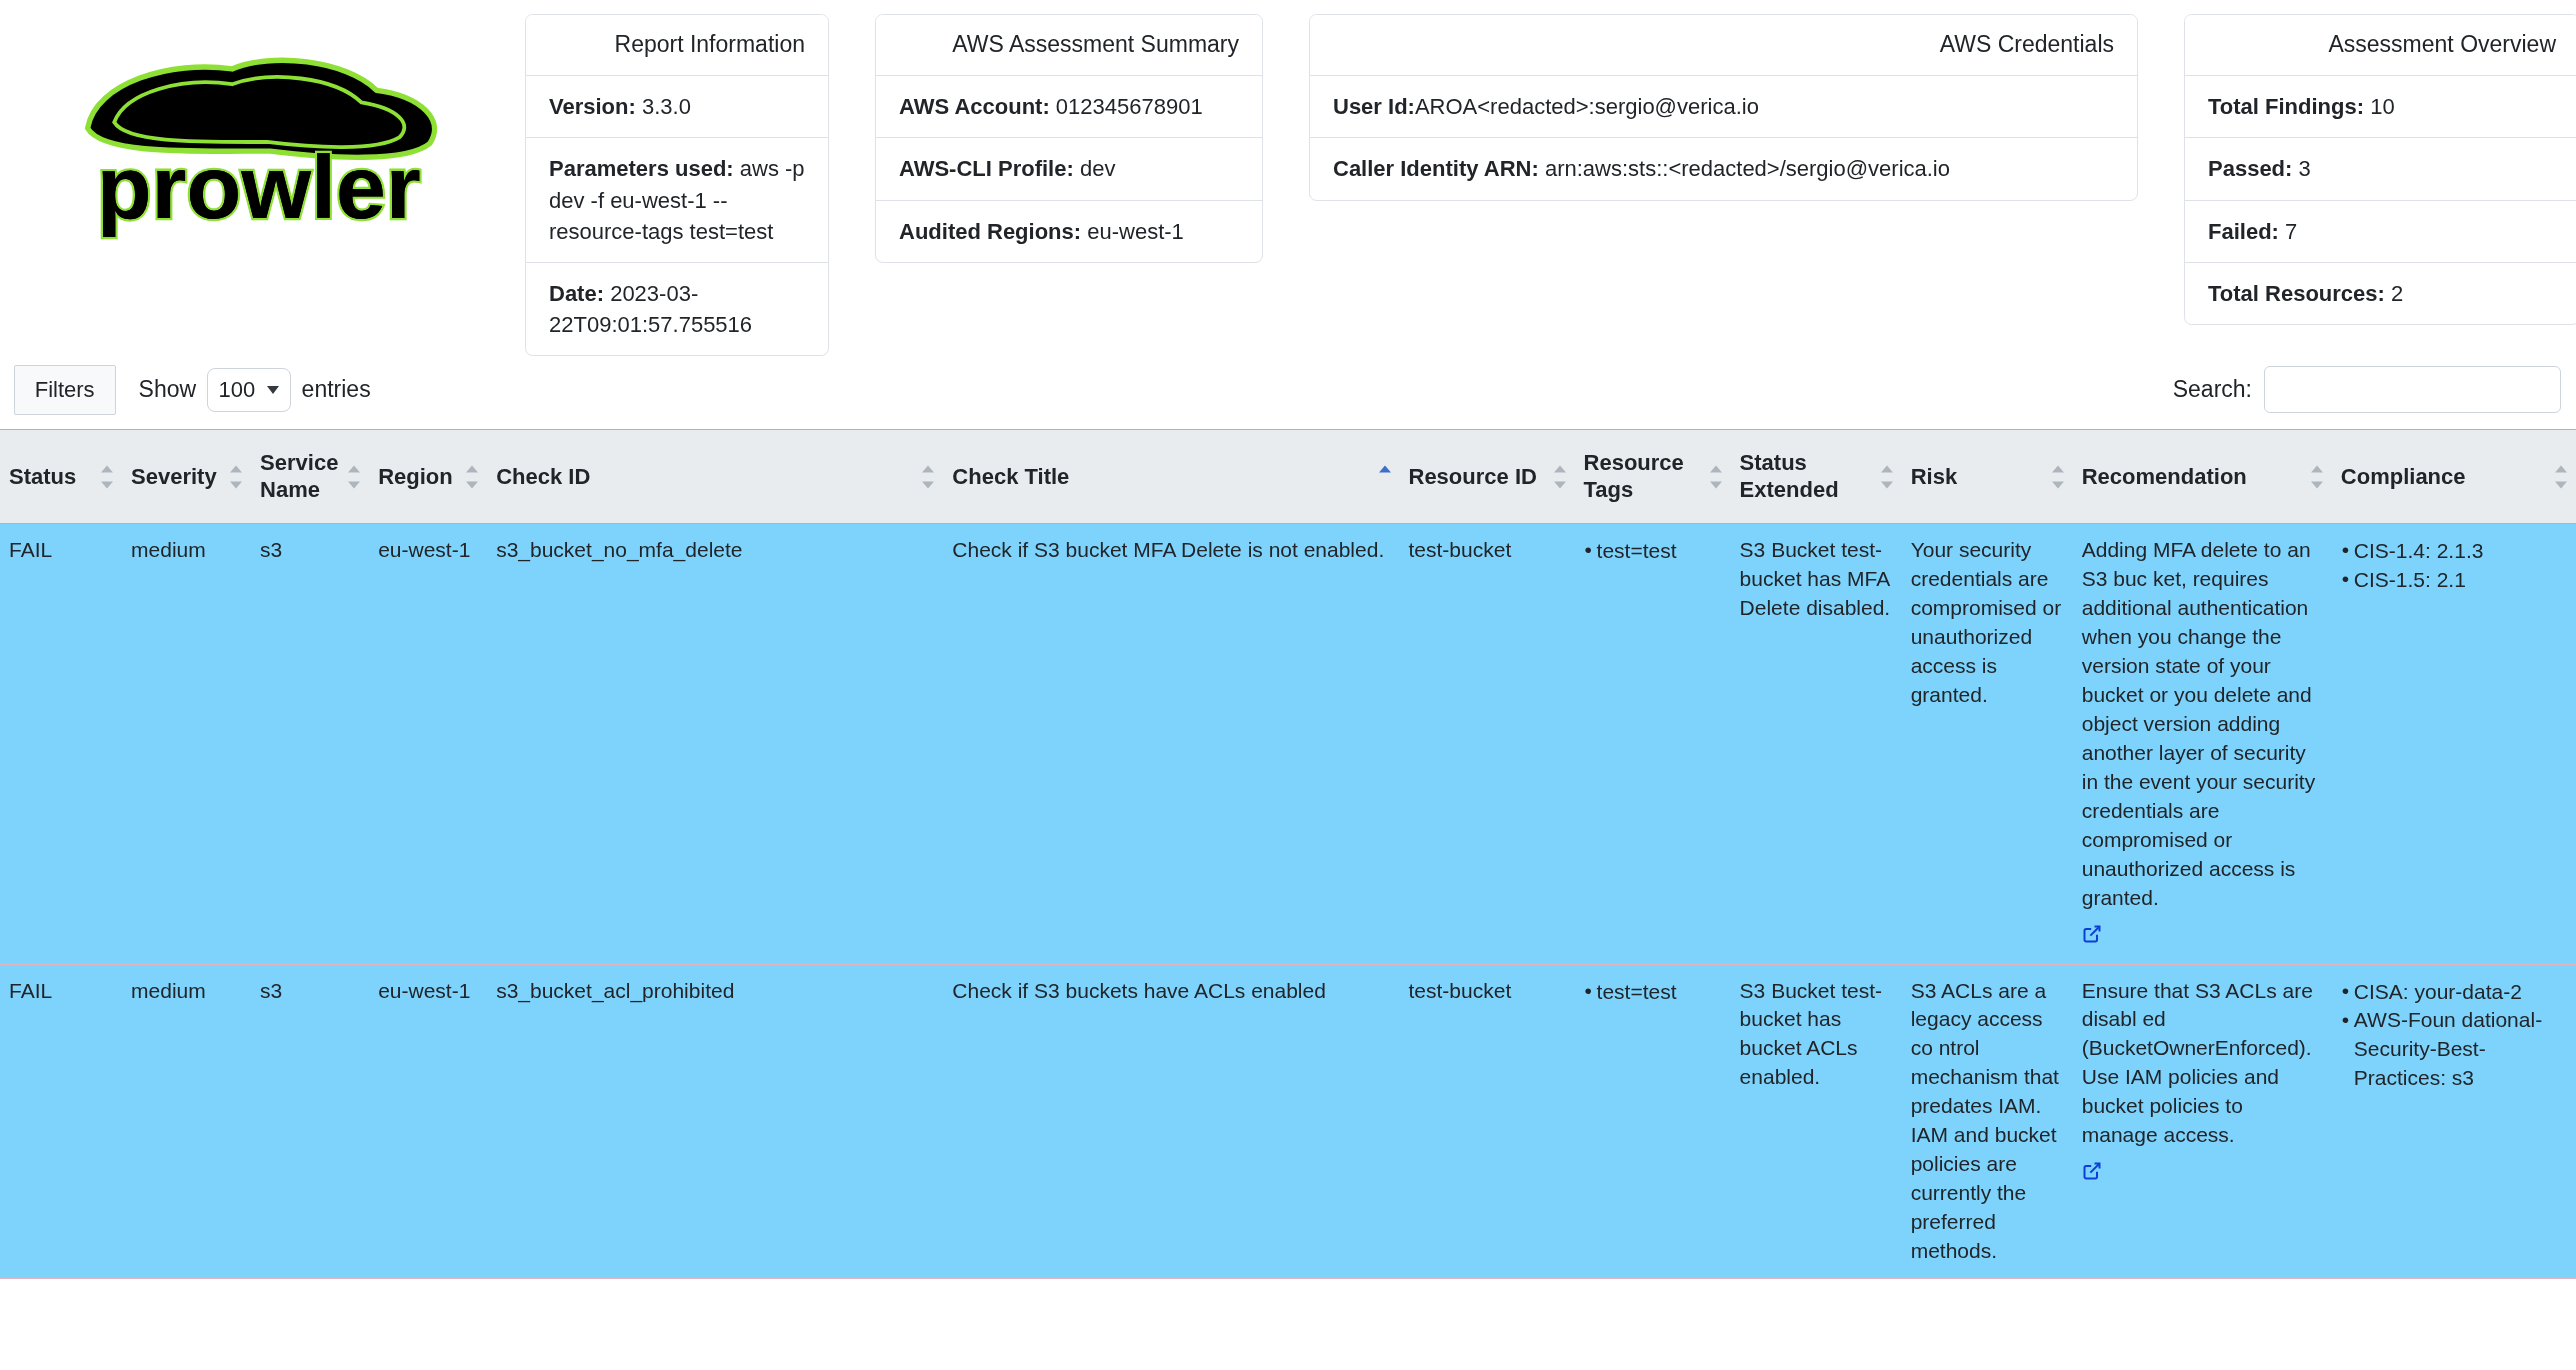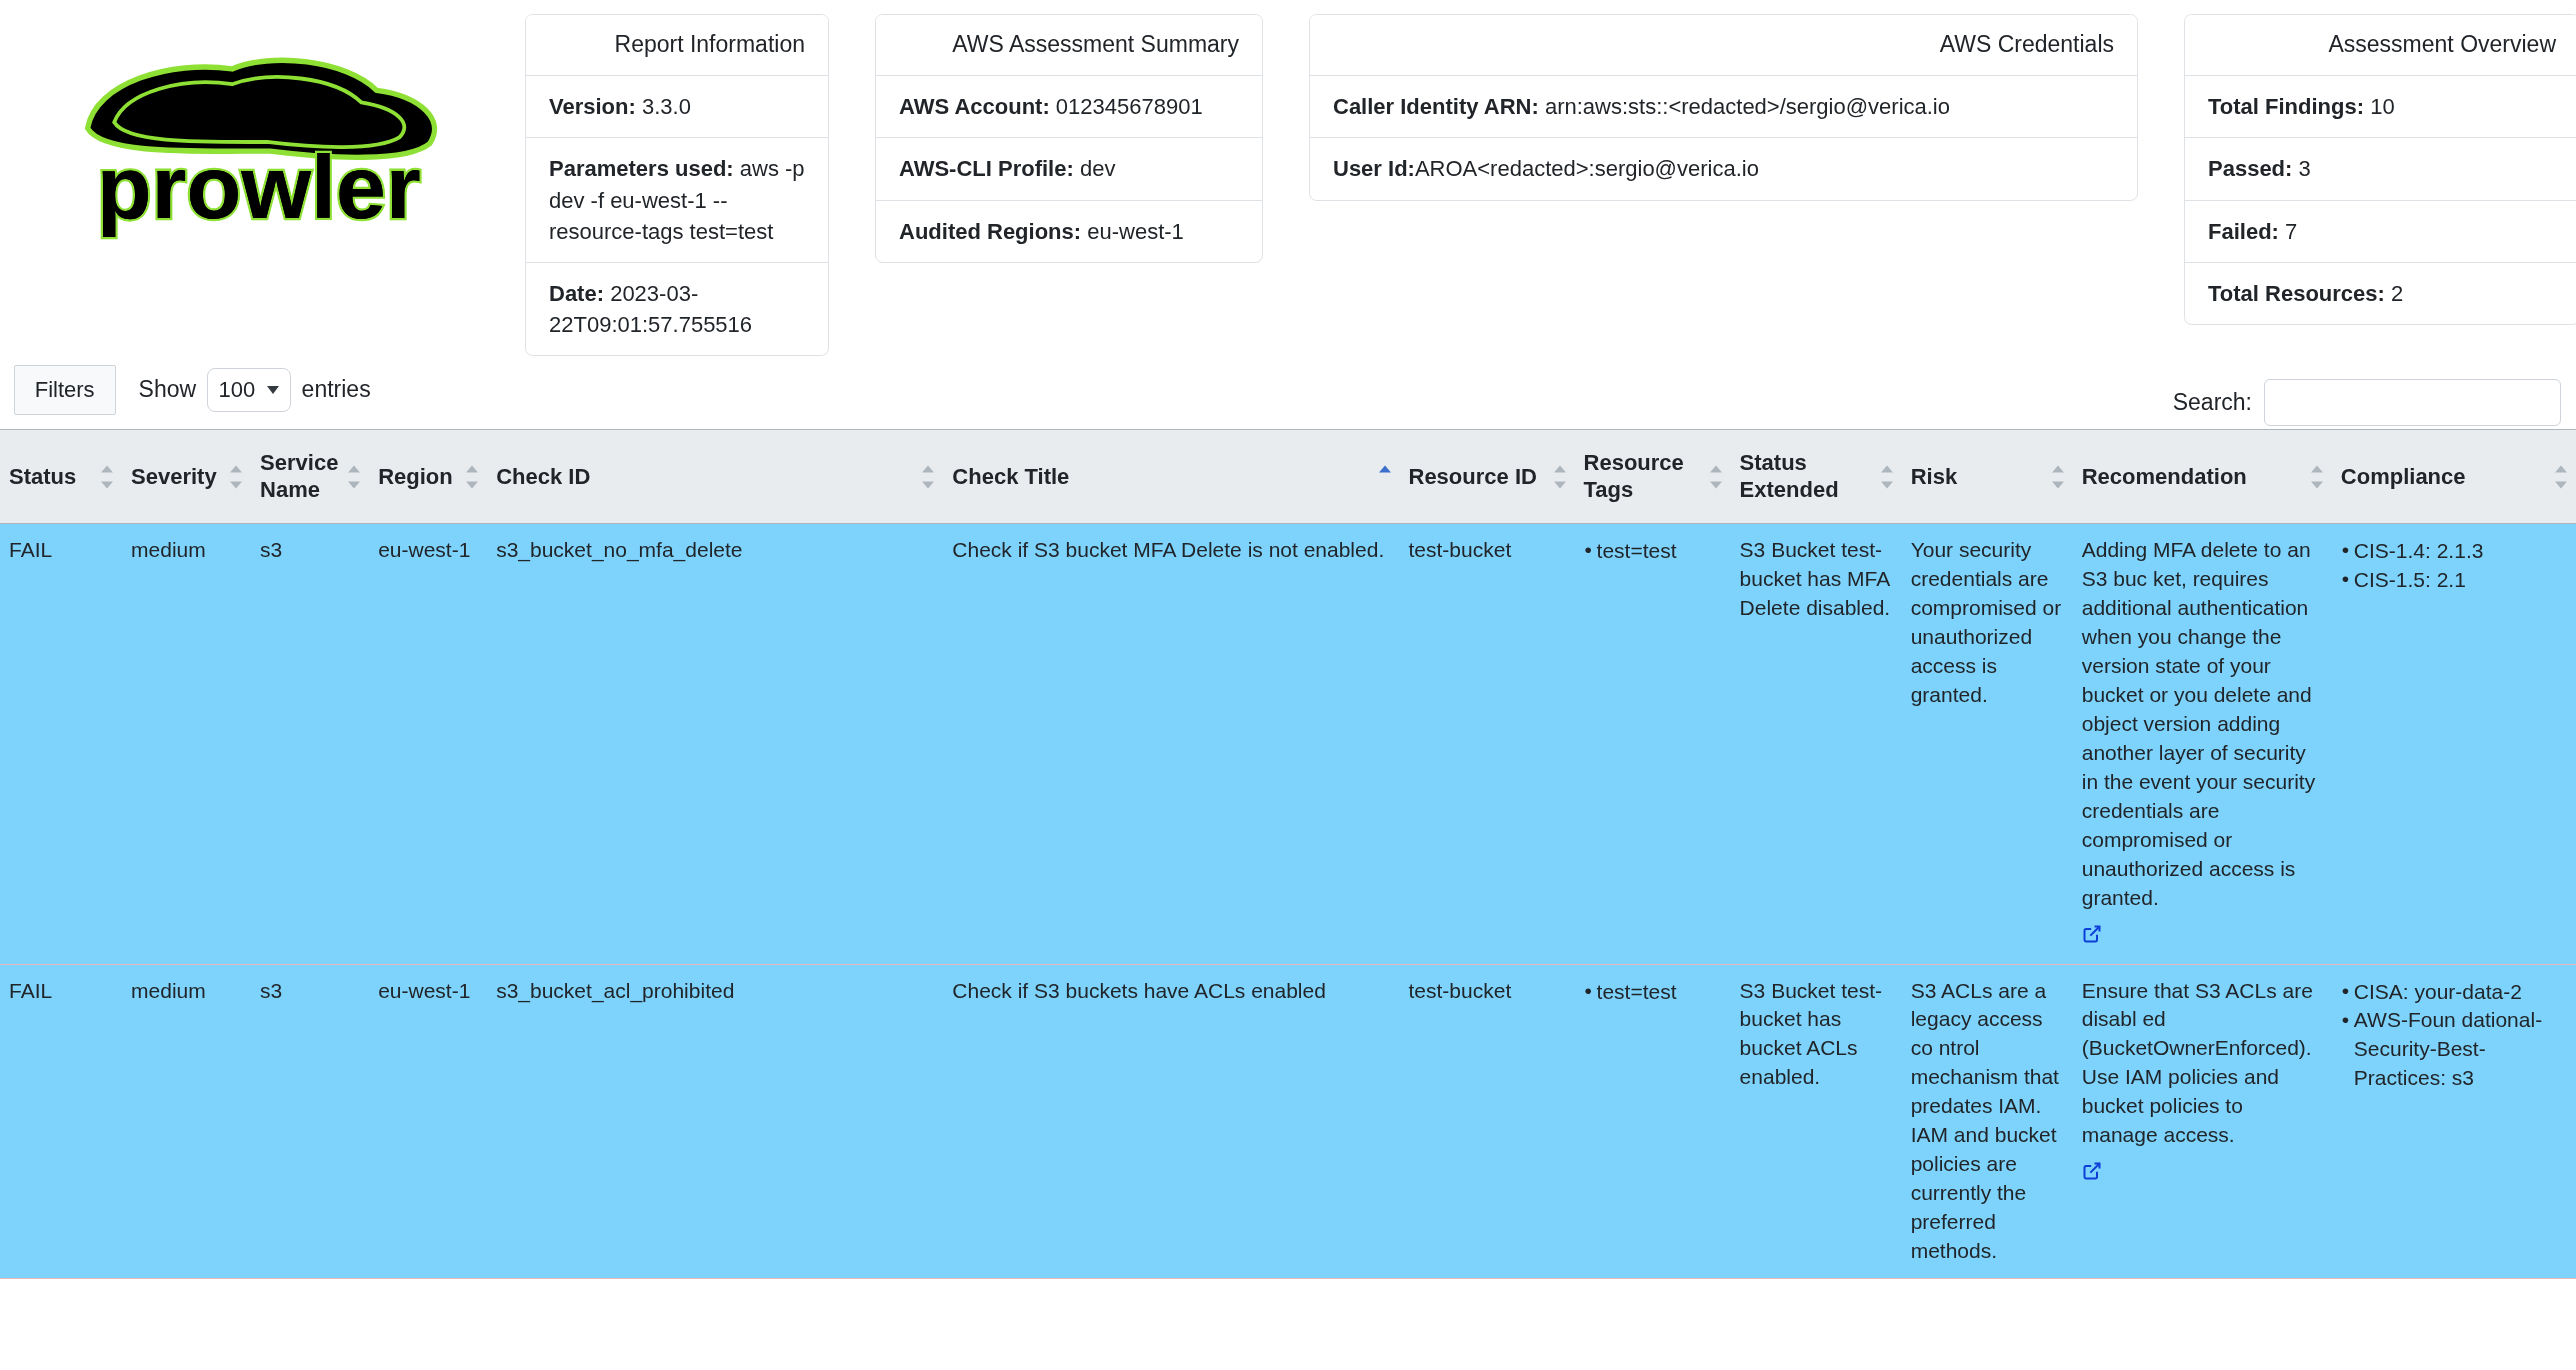--- a/index.html
+++ b/index.html
@@ -111,21 +111,21 @@
   .caret {
     width: 0; height: 0;
     border-left: 6.8px solid transparent;
     border-right: 6.8px solid transparent;
     border-top: 8.4px solid #343a40;
     display: inline-block;
   }
   .search-wrap {
     position: absolute;
     right: 15px;
-    top: 23px;
+    top: 10px;
     display: flex;
     align-items: center;
     gap: 12px;
     font-size: 23px;
   }
   .search-input {
     width: 297px;
     height: 47px;
     border: 0.8px solid #ced4da;
     border-radius: 6px;
@@ -261,25 +261,25 @@
         </div>
         <div class="row">
           <b>Audited Regions:</b>
           <span>eu-west-1</span>
         </div>
       </div>
 
       <div class="card card-creds">
         <div class="card-header">AWS Credentials</div>
         <div class="row">
+          <b>User Id:</b><span>AROA&lt;redacted&gt;:sergio@verica.io</span>
+        </div>
+        <div class="row">
           <b>Caller Identity ARN:</b>
           <span>arn:aws:sts::&lt;redacted&gt;/sergio@verica.io</span>
-        </div>
-        <div class="row">
-          <b>User Id:</b><span>AROA&lt;redacted&gt;:sergio@verica.io</span>
         </div>
       </div>
 
       <div class="card card-overview">
         <div class="card-header">Assessment Overview</div>
         <div class="row">
           <b>Total Findings:</b>
           <span>10</span>
         </div>
         <div class="row">

